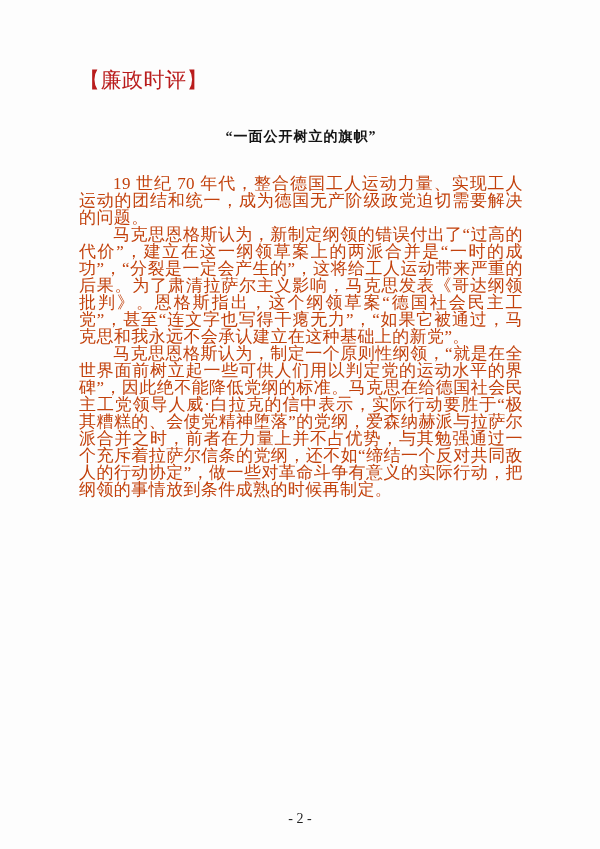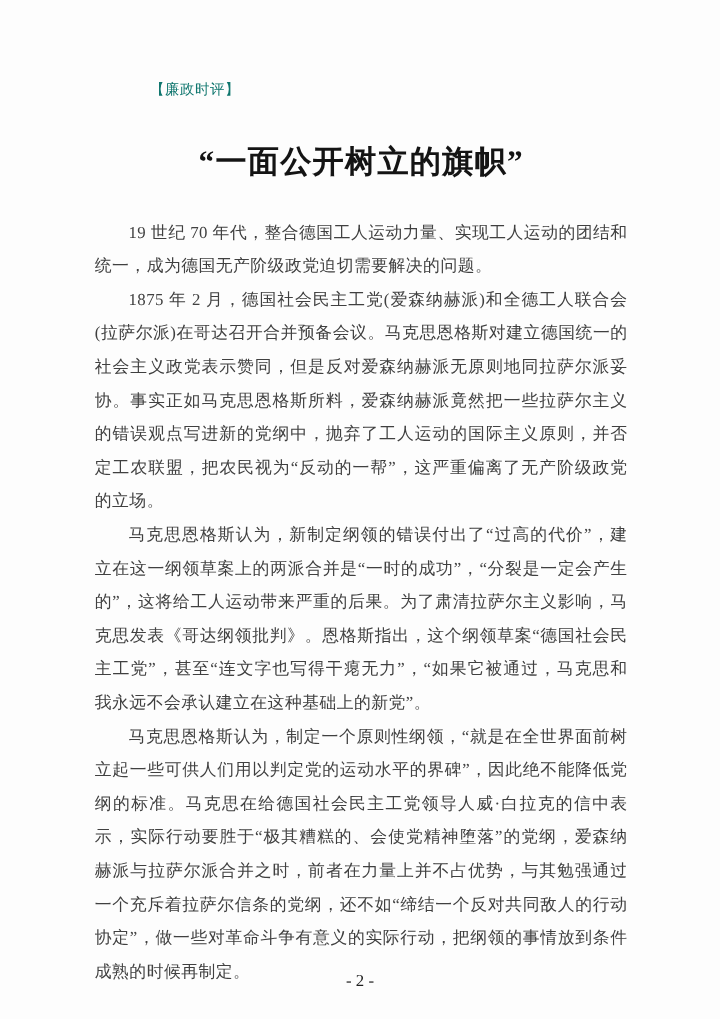--- a/index.html
+++ b/index.html
@@ -11,43 +11,42 @@
     margin: 0 auto;
     background: #fdfdfd;
     color: #1f1f1f;
     font-family: "Liberation Serif", "DejaVu Serif", serif;
     overflow: hidden;
   }
   .content {
     padding: 66px 77px 0 79px;
   }
   .section-tag {
-    font-size: 12px;
+    font-size: 21px;
     letter-spacing: 0.5px;
-    color: #0f766e;
-    margin-left: 46px;
+    color: #b91c1c;
   }
   .doc-title {
     margin-top: 34px;
     text-align: center;
-    font-size: 26px;
+    font-size: 14px;
     font-weight: bold;
     letter-spacing: 1px;
     color: #141414;
   }
   .body-text {
     margin-top: 29px;
   }
   .body-text p {
-    font-size: 14px;
-    line-height: 28px;
+    font-size: 17px;
+    line-height: 17px;
     text-align: justify;
     text-indent: 2em;
     letter-spacing: 0.4px;
-    color: #404040;
+    color: #c2410c;
   }
   .page-footer {
     position: absolute;
     left: 0;
     bottom: 22px;
     width: 100%;
     text-align: center;
     font-size: 14px;
     color: #1f1f1f;
   }
@@ -56,21 +55,20 @@
 <body>
 
 <div class="page">
   <div class="content">
     <div class="section-tag">【廉政时评】</div>
 
     <h1 class="doc-title">“一面公开树立的旗帜”</h1>
 
     <div class="body-text">
       <p>19 世纪 70 年代，整合德国工人运动力量、实现工人运动的团结和统一，成为德国无产阶级政党迫切需要解决的问题。</p>
-      <p>1875 年 2 月，德国社会民主工党(爱森纳赫派)和全德工人联合会(拉萨尔派)在哥达召开合并预备会议。马克思恩格斯对建立德国统一的社会主义政党表示赞同，但是反对爱森纳赫派无原则地同拉萨尔派妥协。事实正如马克思恩格斯所料，爱森纳赫派竟然把一些拉萨尔主义的错误观点写进新的党纲中，抛弃了工人运动的国际主义原则，并否定工农联盟，把农民视为“反动的一帮”，这严重偏离了无产阶级政党的立场。</p>
       <p>马克思恩格斯认为，新制定纲领的错误付出了“过高的代价”，建立在这一纲领草案上的两派合并是“一时的成功”，“分裂是一定会产生的”，这将给工人运动带来严重的后果。为了肃清拉萨尔主义影响，马克思发表《哥达纲领批判》。恩格斯指出，这个纲领草案“德国社会民主工党”，甚至“连文字也写得干瘪无力”，“如果它被通过，马克思和我永远不会承认建立在这种基础上的新党”。</p>
       <p>马克思恩格斯认为，制定一个原则性纲领，“就是在全世界面前树立起一些可供人们用以判定党的运动水平的界碑”，因此绝不能降低党纲的标准。马克思在给德国社会民主工党领导人威·白拉克的信中表示，实际行动要胜于“极其糟糕的、会使党精神堕落”的党纲，爱森纳赫派与拉萨尔派合并之时，前者在力量上并不占优势，与其勉强通过一个充斥着拉萨尔信条的党纲，还不如“缔结一个反对共同敌人的行动协定”，做一些对革命斗争有意义的实际行动，把纲领的事情放到条件成熟的时候再制定。</p>
 
     </div>
   </div>
 
   <div class="page-footer">- 2 -</div>
 </div>
 
 </body></html>

